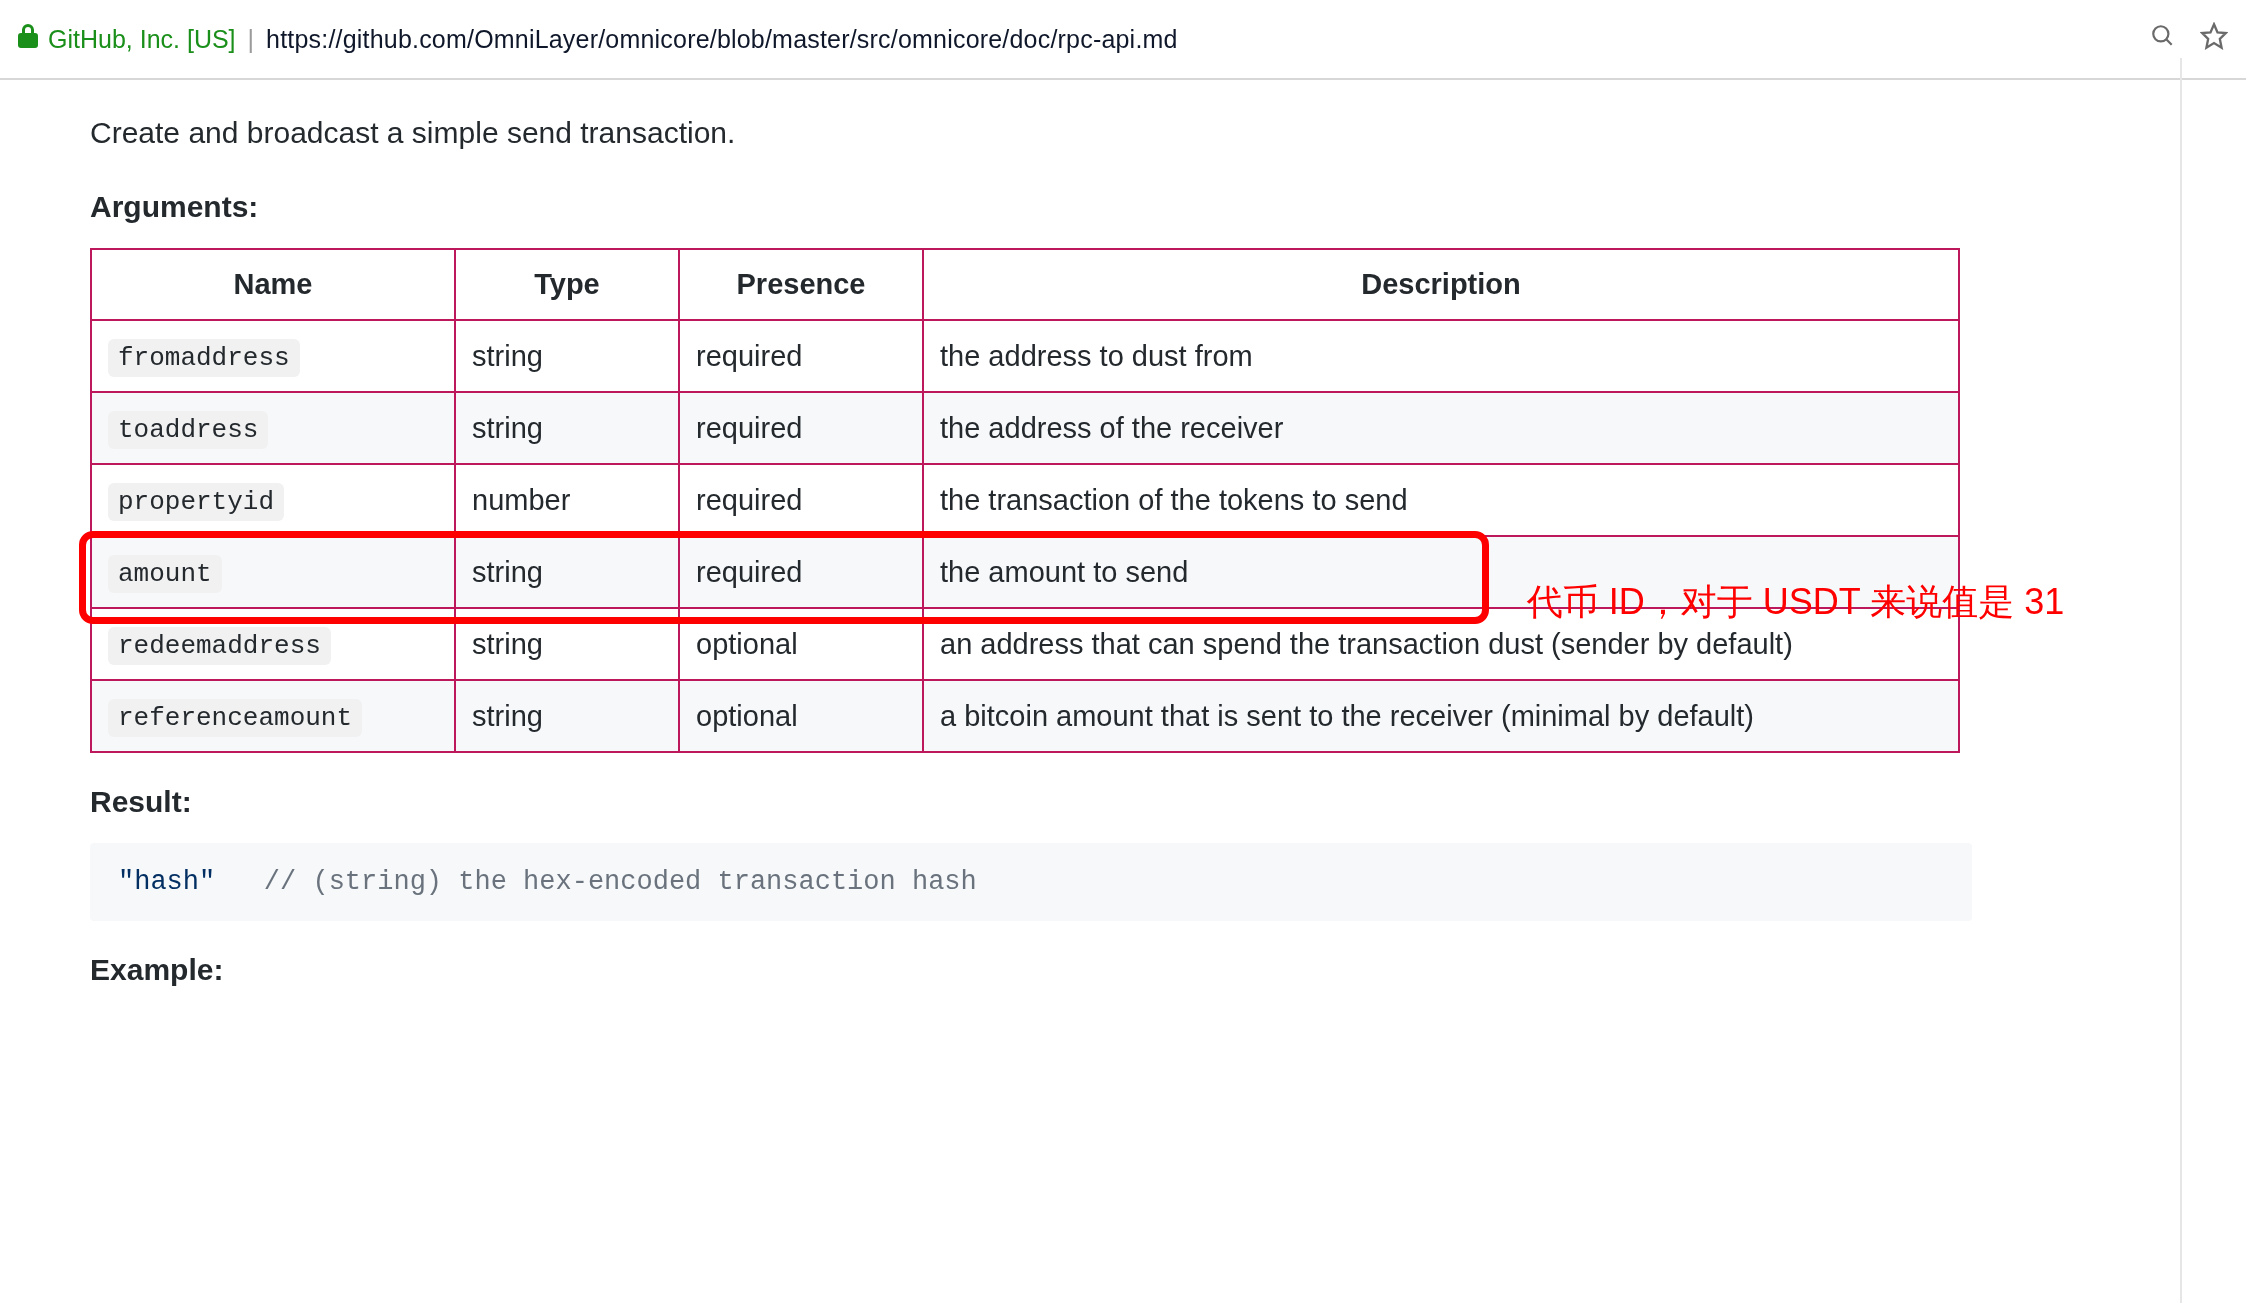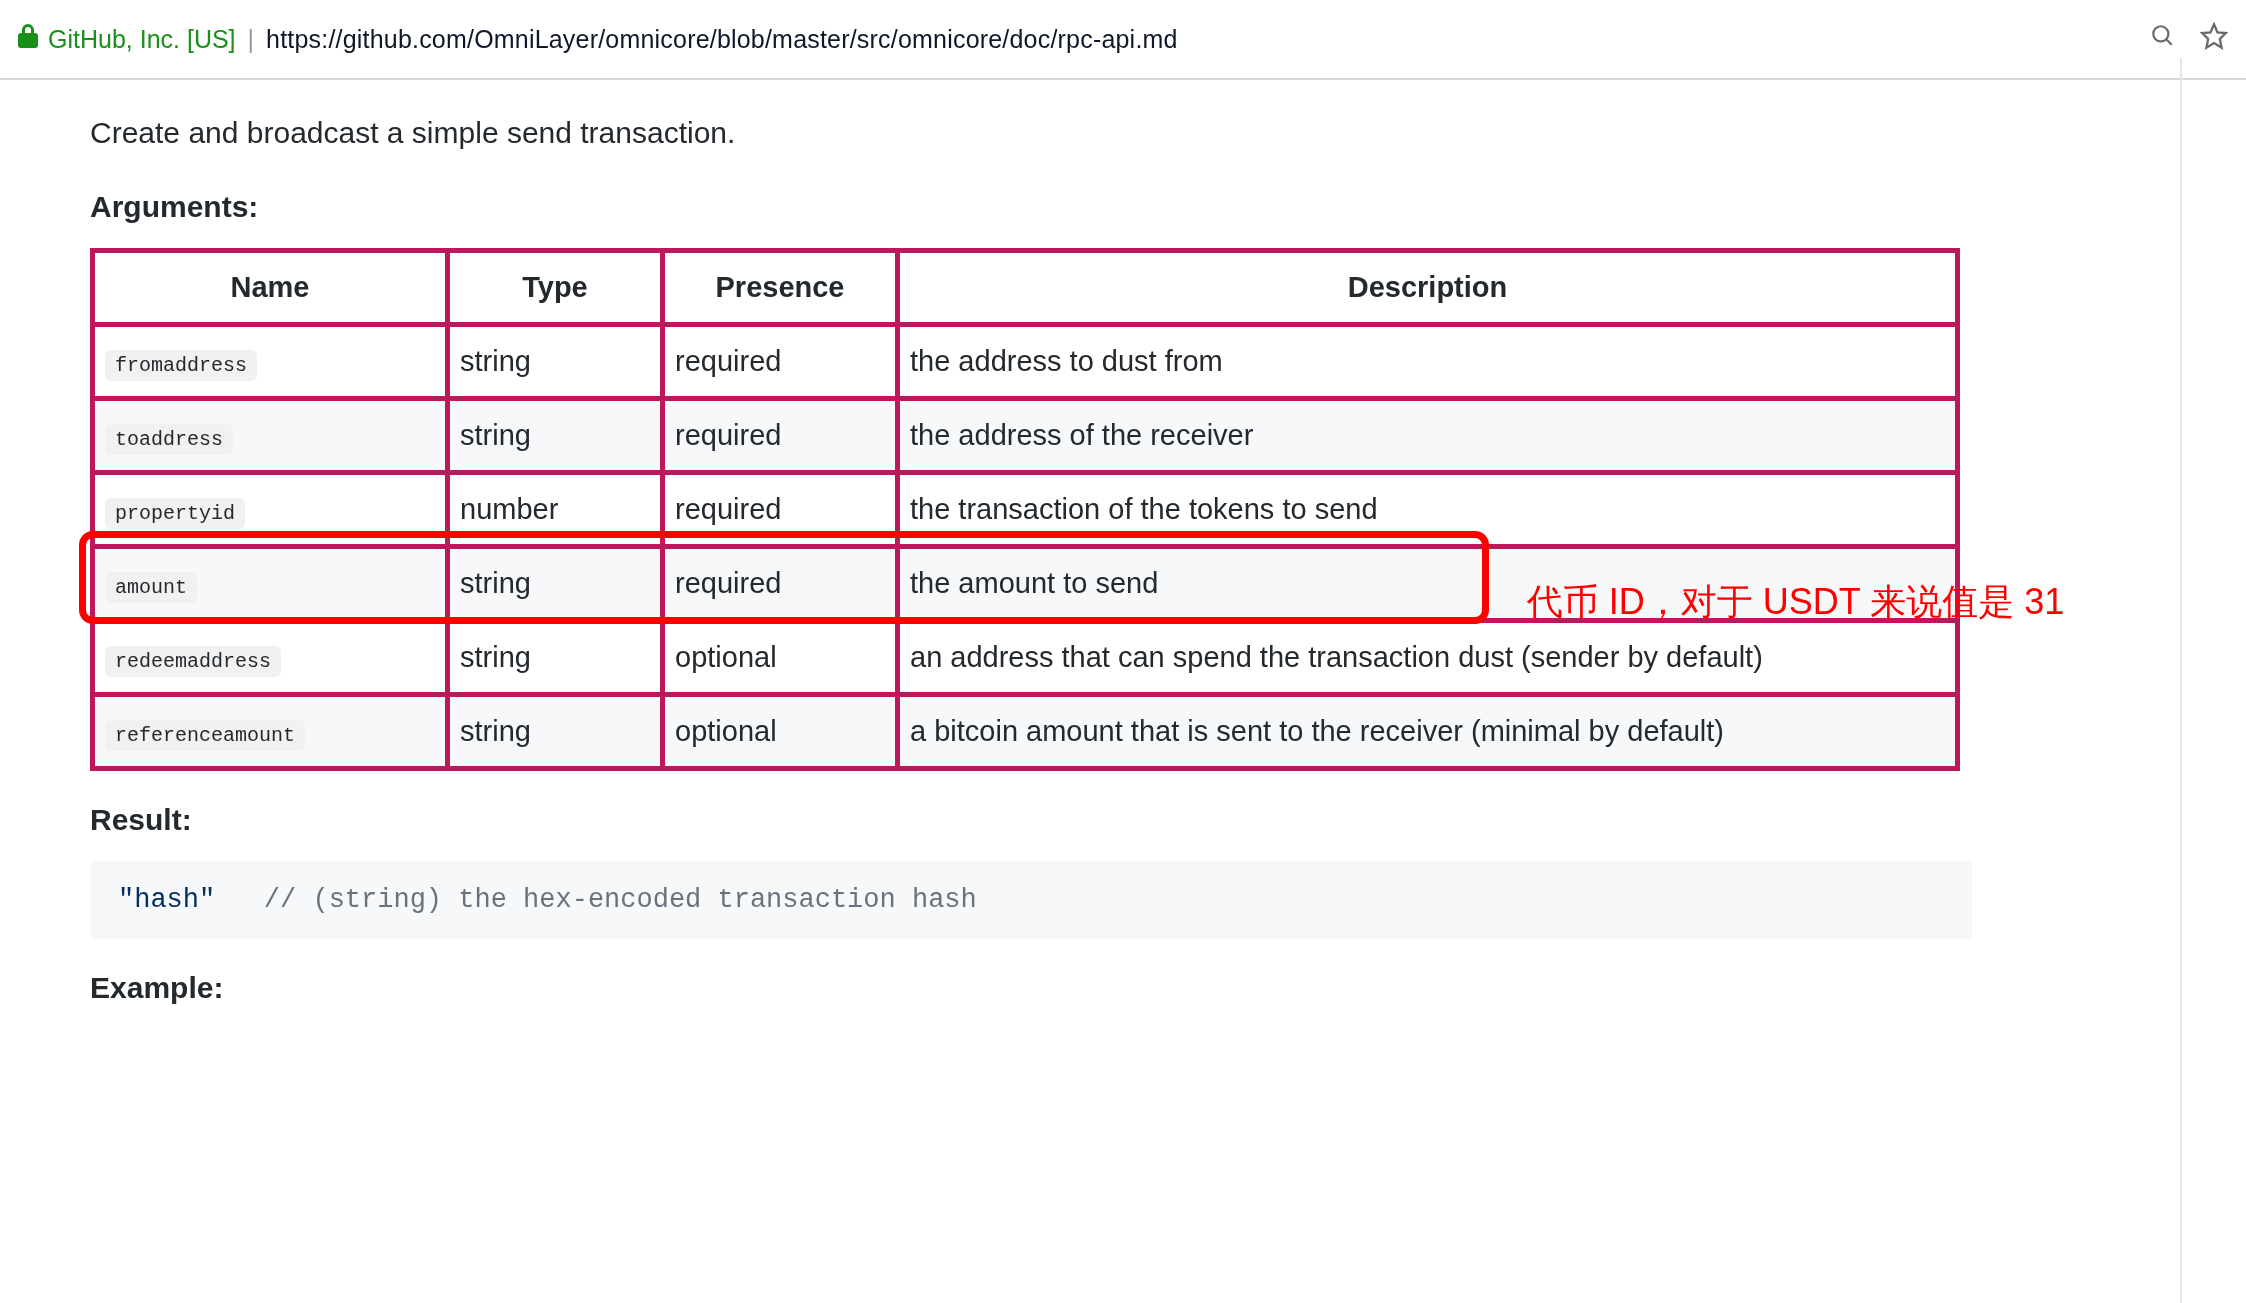--- a/index.html
+++ b/index.html
@@ -13,24 +13,24 @@
   .addr-spacer{flex:1;}
   .addr-ico{color:#7a7a7a;margin-left:24px;font-size:28px;}
   
   .page{position:absolute;left:0;right:64px;top:58px;bottom:0;border-right:2px solid #e6e6e6;padding:40px 0 0 90px;}
   .h-row{display:flex;align-items:baseline;gap:50px;}
   h2.api{font-size:42px;font-weight:600;margin:0 0 28px 0;}
   .anno-red{color:#ff0000;font:400 42px/1 sans-serif;}
   p.lead{font-size:30px;margin:18px 16px 40px 0;color:#24292e;}
   h3.sec{font-size:30px;font-weight:600;margin:32px 0 24px 0;}
   table.args{border-collapse:collapse;width:1870px;font-size:29px;border:1px solid #dfe2e5;}
-  table.args th,table.args td{border:5px solid #be185d;padding:18px 10px;text-align:left;}
+  table.args th,table.args td{border:2px solid #be185d;padding:18px 16px;text-align:left;}
   table.args th{font-weight:600;text-align:center;}
   table.args tbody tr:nth-child(even){background:#f6f8fa;}
-  code.p{font-family:SFMono-Regular,Consolas,"Liberation Mono",Menlo,monospace;background:#f1f1f1;border-radius:6px;padding:4px 10px;font-size:20px;color:#24292e;}
+  code.p{font-family:SFMono-Regular,Consolas,"Liberation Mono",Menlo,monospace;background:#f1f1f1;border-radius:6px;padding:4px 10px;font-size:26px;color:#24292e;}
   
   .hl-box{position:absolute;border:7px solid #ff0000;border-radius:14px;pointer-events:none;}
   .hl-note{position:absolute;color:#ff0000;font-size:36px;white-space:nowrap;margin-top:28px;}
   
   pre.codeblk{background:#f6f8fa;padding:24px 28px;font-family:SFMono-Regular,Consolas,"Liberation Mono",Menlo,monospace;font-size:27px;border-radius:4px;width:1826px;margin:18px 0;}
   pre.codeblk .str{color:#032f62;}
   pre.codeblk .cmt{color:#6a737d;}
 </style>
 </head>
 <body>

